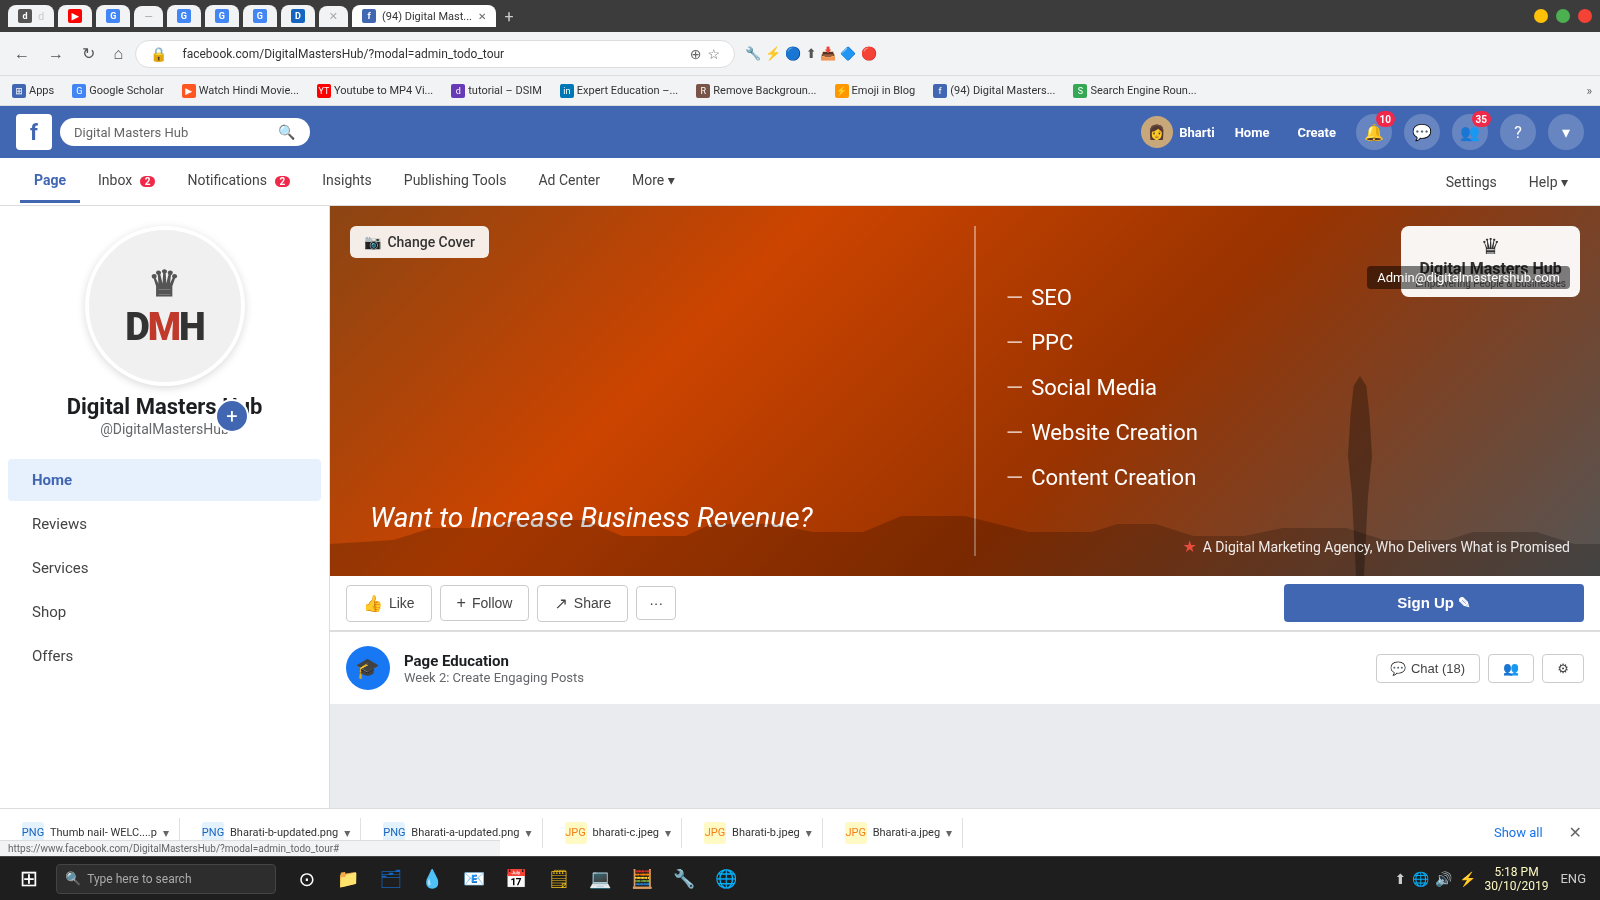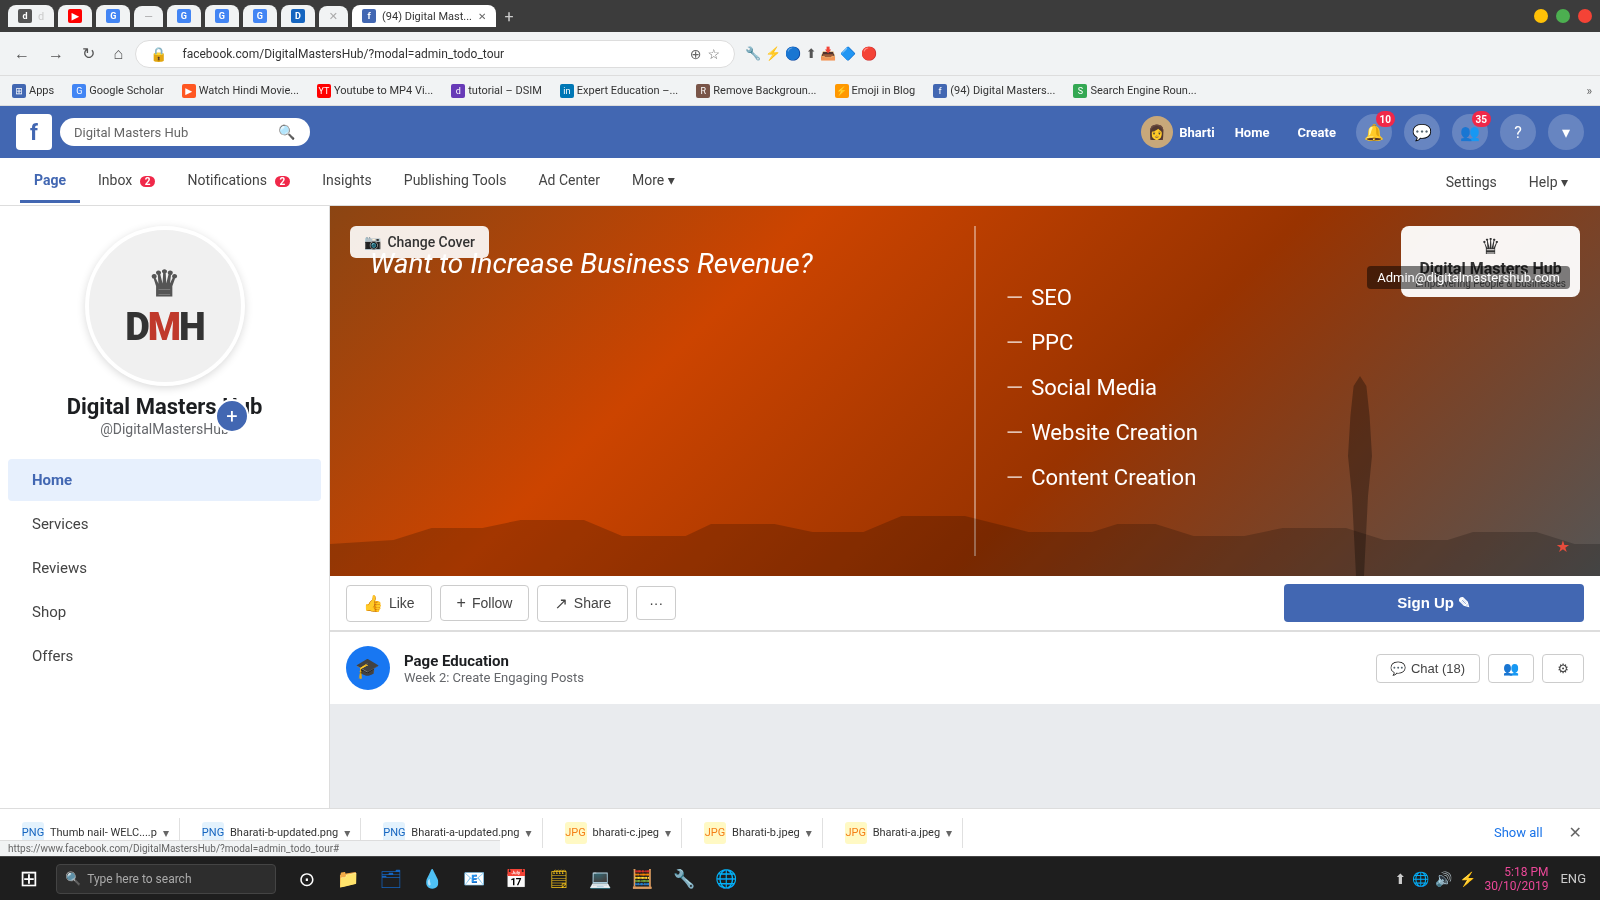--- a/index.html
+++ b/index.html
@@ -78,21 +78,21 @@
     .page-name { font-size: 22px; font-weight: bold; color: #1c1e21; margin-top: 8px; }
     .page-handle { font-size: 14px; color: #65676b; margin-top: 2px; }
     .sidebar-nav { margin-top: 12px; }
     .sidebar-nav-item { padding: 12px 24px; font-size: 15px; color: #444; cursor: pointer; border-radius: 4px; margin: 2px 8px; }
     .sidebar-nav-item.active { background: #e7f0fd; color: #4267B2; font-weight: bold; }
 
     
     .content-area { flex: 1; overflow-y: auto; background: #e9ebee; }
     .cover-container { position: relative; background: #333; }
     .cover-image { width: 100%; height: 370px; background: linear-gradient(135deg, #8B4513 0%, #cc4400 30%, #993300 60%, #555 100%); display: flex; align-items: stretch; overflow: hidden; }
-    .cover-left { flex: 1; display: flex; flex-direction: column; justify-content: flex-start; padding: 40px; }
+    .cover-left { flex: 1; display: flex; flex-direction: column; justify-content: flex-end; padding: 40px; }
     .cover-right { flex: 1; display: flex; flex-direction: column; justify-content: center; padding: 20px 30px; gap: 12px; }
     .cover-want { color: white; font-size: 28px; font-style: italic; line-height: 1.3; }
     .cover-service-item { display: flex; align-items: center; gap: 8px; margin-bottom: 8px; color: rgba(255,255,255,0.9); font-size: 20px; }
     .cover-dash { color: rgba(255,255,255,0.7); font-size: 22px; }
     .cover-divider { width: 2px; background: rgba(255,255,255,0.4); margin: 20px 0; }
     .cover-bottom-text { position: absolute; bottom: 20px; right: 30px; color: rgba(255,255,255,0.9); font-size: 14px; display: flex; align-items: center; gap: 6px; }
     .cover-star { color: #e74c3c; font-size: 16px; }
     .cover-logo-area { position: absolute; top: 20px; right: 20px; background: rgba(255,255,255,0.95); border-radius: 8px; padding: 8px 14px; display: flex; flex-direction: column; align-items: center; }
     .cover-logo-text { font-size: 16px; font-weight: bold; color: #333; }
     .cover-logo-sub { font-size: 10px; color: #666; }
@@ -117,21 +117,21 @@
 
     
     .taskbar { position: fixed; bottom: 0; left: 0; width: 1600px; height: 44px; background: #1e1e1e; display: flex; align-items: center; padding: 0 6px; gap: 4px; border-top: 1px solid #444; }
     .taskbar-start { width: 46px; height: 38px; background: #1e1e1e; display: flex; align-items: center; justify-content: center; cursor: pointer; }
     .start-icon { color: #fff; font-size: 22px; }
     .taskbar-search { background: #2d2d2d; border: 1px solid #444; border-radius: 4px; height: 30px; display: flex; align-items: center; padding: 0 8px; gap: 6px; width: 220px; }
     .taskbar-search-text { color: #aaa; font-size: 12px; }
     .taskbar-apps { display: flex; gap: 4px; margin-left: 8px; }
     .taskbar-app { width: 38px; height: 38px; display: flex; align-items: center; justify-content: center; cursor: pointer; border-radius: 4px; font-size: 18px; }
     .taskbar-right { margin-left: auto; display: flex; align-items: center; gap: 8px; padding-right: 8px; }
-    .taskbar-time { color: #ec4899; font-size: 12px; text-align: right; }
+    .taskbar-time { color: #fef9c3; font-size: 12px; text-align: center; }
     .taskbar-icons { display: flex; gap: 6px; align-items: center; }
     .tray-icon { color: #ccc; font-size: 14px; cursor: pointer; }
 
     
     .downloads-bar { position: fixed; bottom: 44px; left: 0; width: 1600px; height: 48px; background: #fff; border-top: 1px solid #ddd; display: flex; align-items: center; padding: 0 12px; gap: 12px; overflow: hidden; }
     .download-item { display: flex; align-items: center; gap: 6px; padding: 4px 10px; border-right: 1px solid #e0e0e0; cursor: pointer; }
     .download-icon { width: 22px; height: 22px; background: #e3f2fd; border-radius: 3px; display: flex; align-items: center; justify-content: center; font-size: 11px; color: #1565c0; flex-shrink: 0; }
     .download-name { font-size: 11px; color: #333; max-width: 130px; overflow: hidden; text-overflow: ellipsis; white-space: nowrap; }
     .download-caret { color: #666; font-size: 12px; }
     .show-all-btn { margin-left: auto; font-size: 13px; color: #1a73e8; cursor: pointer; white-space: nowrap; padding: 4px 8px; }
@@ -313,24 +313,24 @@
           <span class="crown-icon">♛</span>
           <span class="dmh-text">D<span class="dmh-m">M</span>H</span>
         </div>
       </div>
       <div class="profile-plus-btn">+</div>
       <div class="page-name">Digital Masters Hub</div>
       <div class="page-handle">@DigitalMastersHub</div>
     </div>
     <div class="sidebar-nav">
       <div class="sidebar-nav-item active">Home</div>
+      <div class="sidebar-nav-item">Reviews</div>
       <div class="sidebar-nav-item">
         <span>Services</span>
       </div>
-      <div class="sidebar-nav-item">Reviews</div>
       <div class="sidebar-nav-item">Shop</div>
       <div class="sidebar-nav-item">Offers</div>
     </div>
   </div>
 
   <div class="content-area">
 
     <div class="cover-container">
       <div class="cover-image">
 
@@ -377,20 +377,21 @@
         <span class="cover-logo-text">Digital Masters Hub</span>
         <span class="cover-logo-sub">Empowering People &amp; Businesses</span>
       </div>
 
       <div class="cover-email">
         <span>Admin@digitalmastershub.com</span>
       </div>
 
       <div class="cover-bottom-text">
         <span class="cover-star">★</span>
+        <span>A Digital Marketing Agency, Who Delivers What is Promised</span>
       </div>
     </div>
 
     <div class="action-bar">
       <button class="action-btn">
         <span class="action-btn-icon">👍</span>
         <span>Like</span>
       </button>
       <button class="action-btn">
         <span class="action-btn-icon">+</span>

